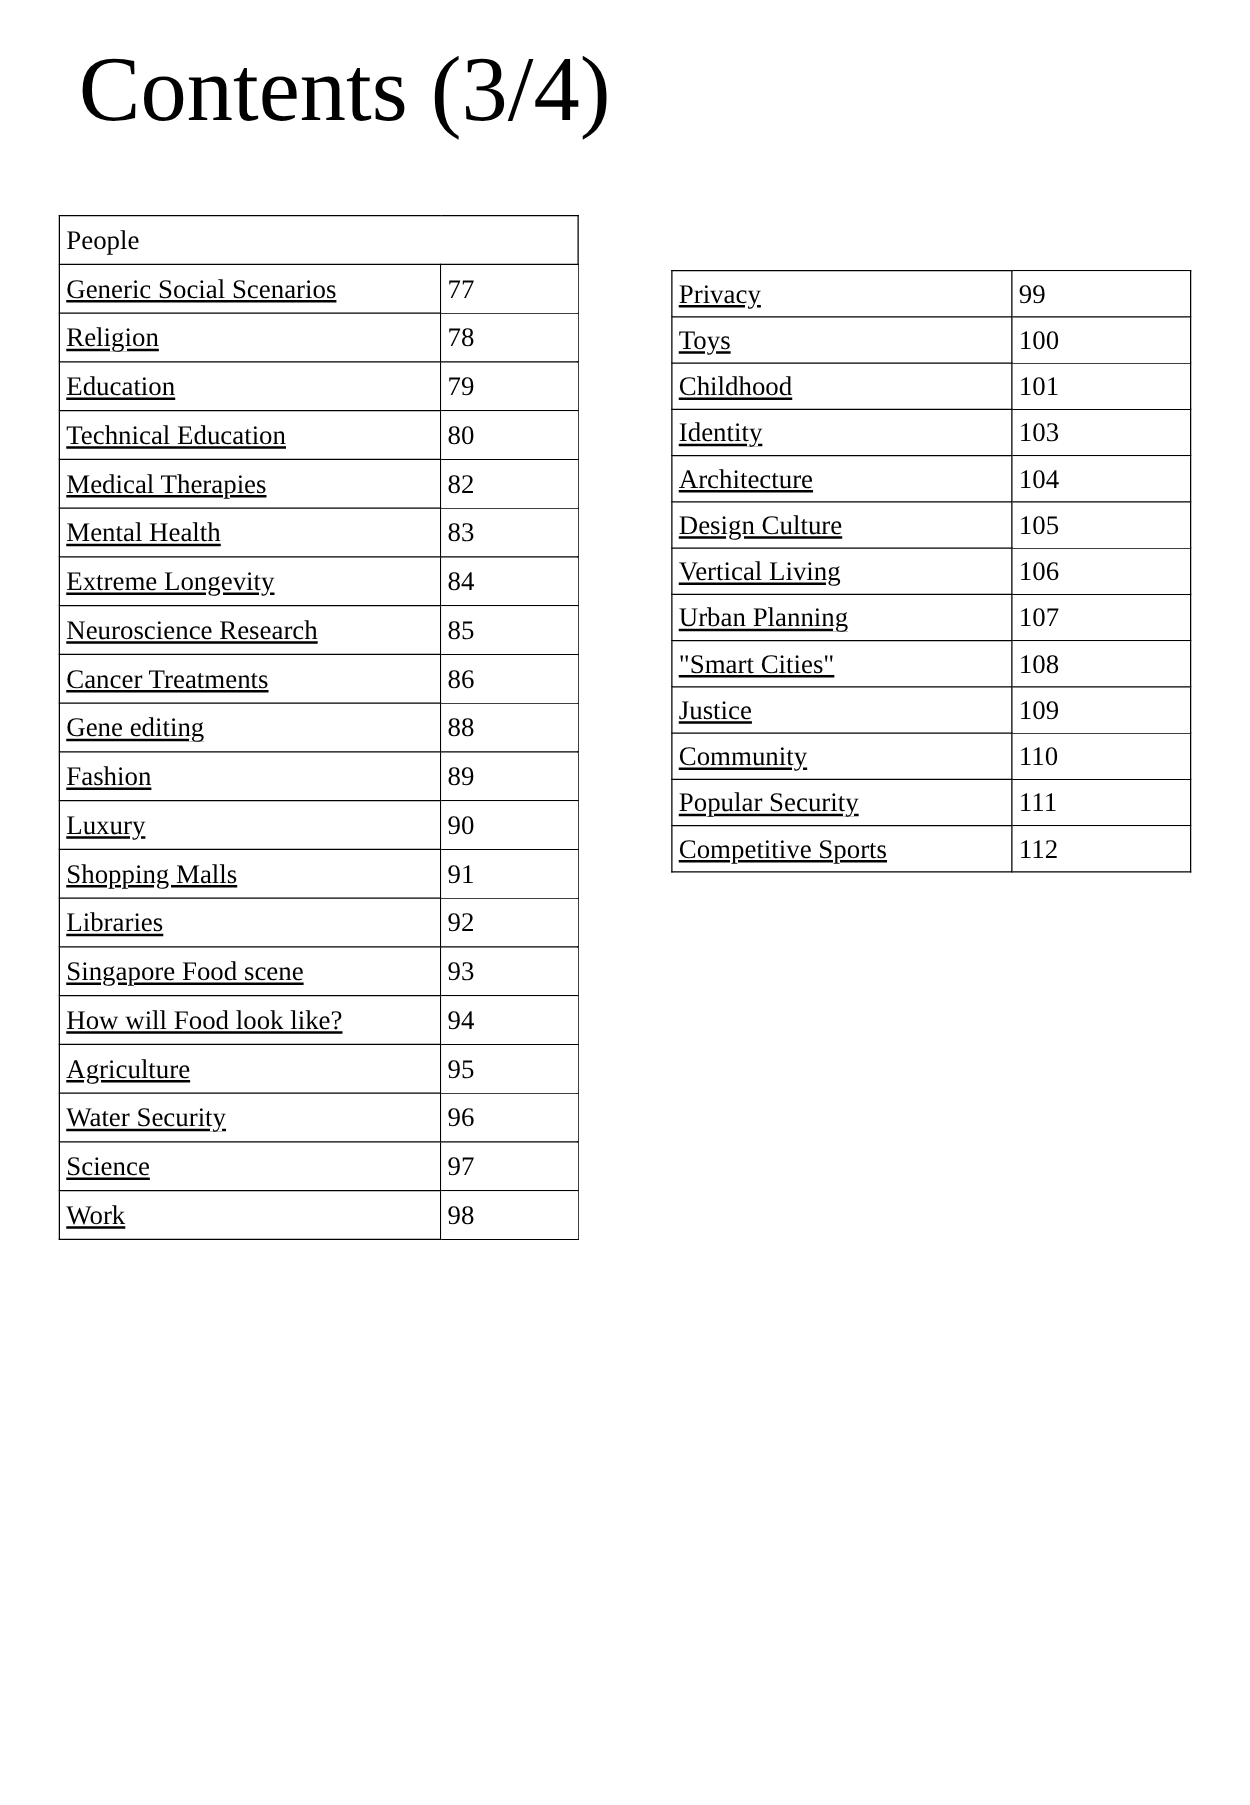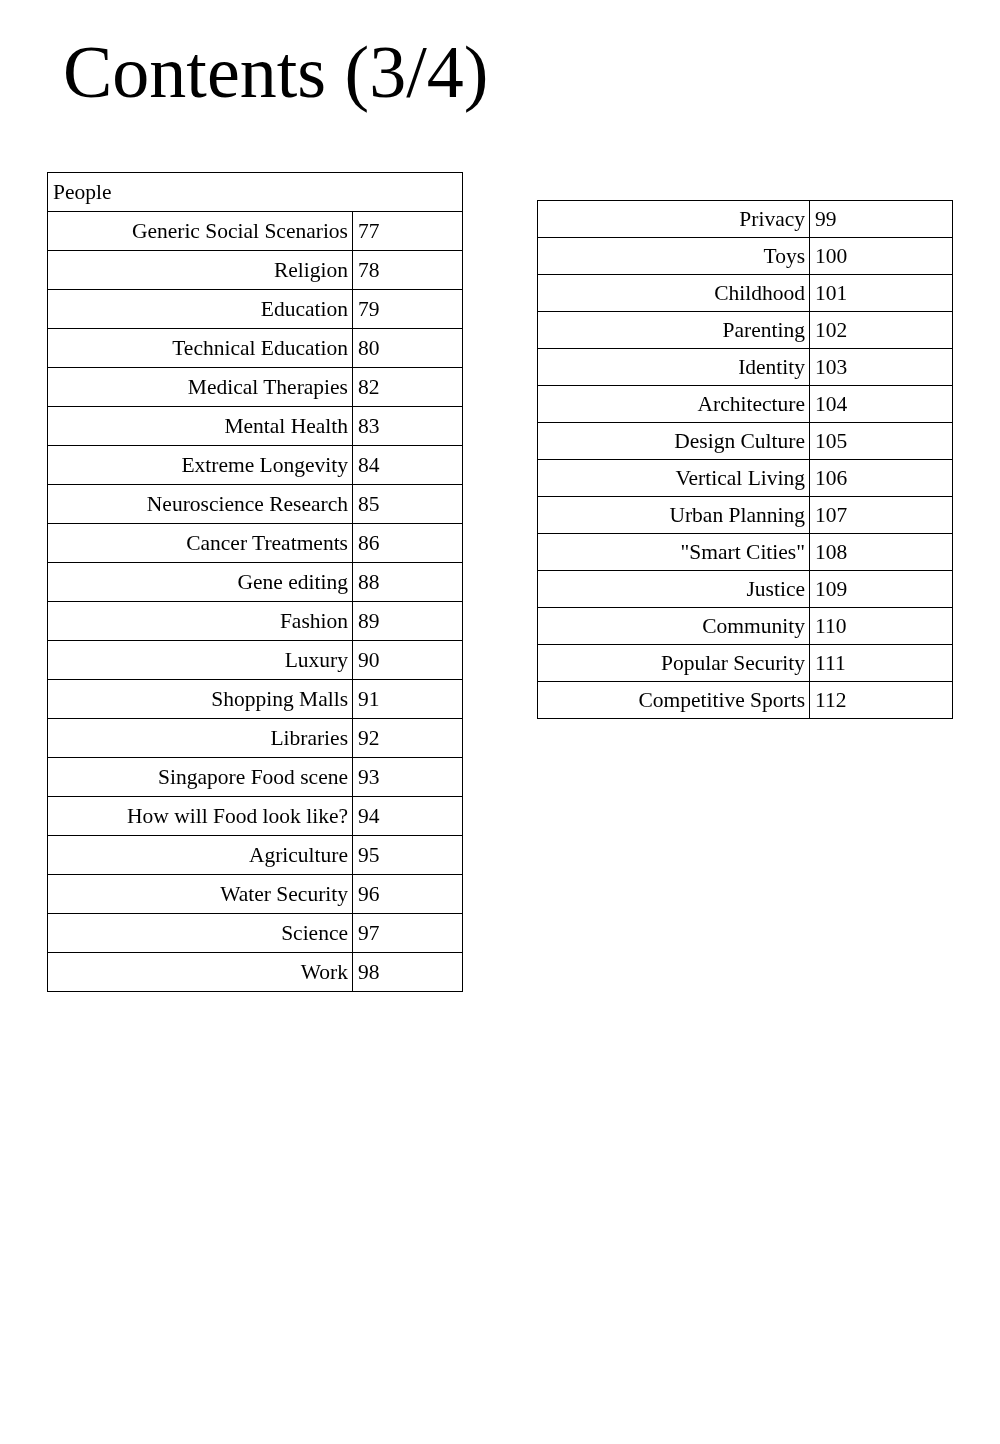--- a/index.html
+++ b/index.html
@@ -33,35 +33,35 @@
     color: #000000;
   }
   table.toc-table td, table.toc-table th {
     border: 1.5px solid #000000;
     padding: 2px 4px 2px 5px;
     font-weight: 400;
     overflow: hidden;
     white-space: nowrap;
   }
   table.toc-table th { text-align: left; }
-  table.toc-table td.topic { text-align: right; }
+  table.toc-table td.topic { text-align: left; text-decoration: underline; }
   table.toc-table td.page { }
 
   table.left-table {
     left: 47px;
     top: 172px;
     width: 415px;
   }
   table.left-table td, table.left-table th { height: 39px; }
   table.left-table col.c-topic { width: 305px; }
   table.left-table col.c-page { width: 110px; }
 
   table.right-table {
     left: 537px;
-    top: 200px;
+    top: 216px;
     width: 415px;
   }
   table.right-table td, table.right-table th { height: 37px; }
   table.right-table col.c-topic { width: 272px; }
   table.right-table col.c-page { width: 143px; }
 </style>
 </head>
 <body>
 
 <div class="page">
@@ -174,24 +174,20 @@
         </tr>
         <tr>
           <td class="topic">Toys</td>
           <td class="page">100</td>
         </tr>
         <tr>
           <td class="topic">Childhood</td>
           <td class="page">101</td>
         </tr>
         <tr>
-          <td class="topic">Parenting</td>
-          <td class="page">102</td>
-        </tr>
-        <tr>
           <td class="topic">Identity</td>
           <td class="page">103</td>
         </tr>
         <tr>
           <td class="topic">Architecture</td>
           <td class="page">104</td>
         </tr>
         <tr>
           <td class="topic">Design Culture</td>
           <td class="page">105</td>

